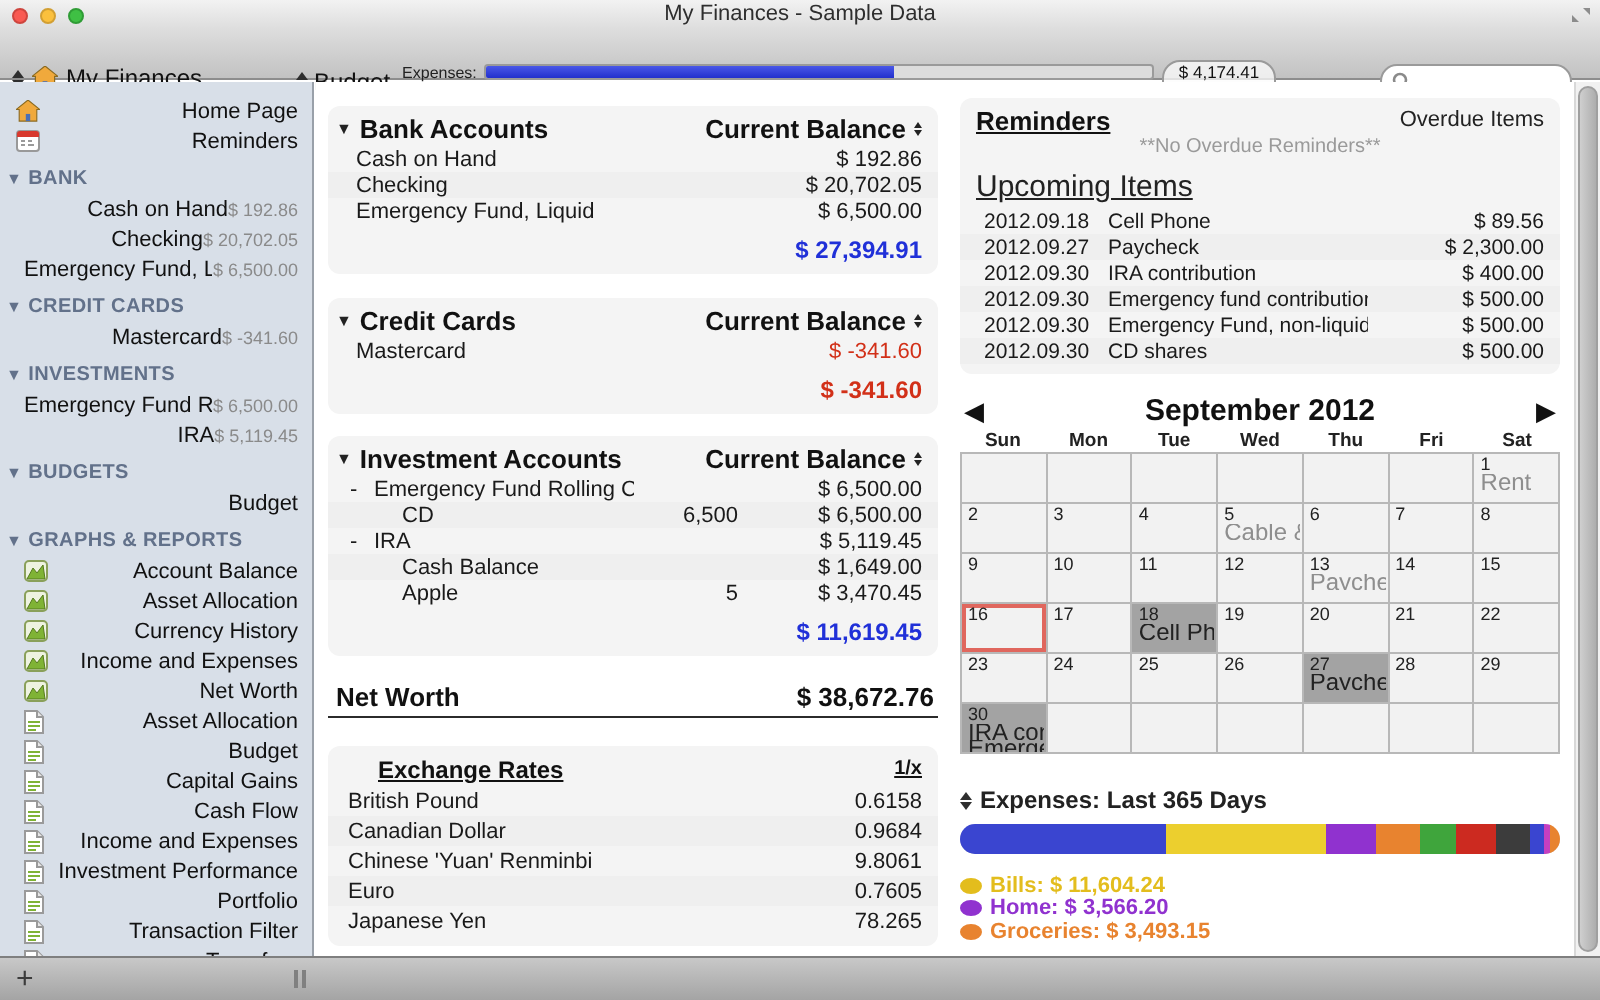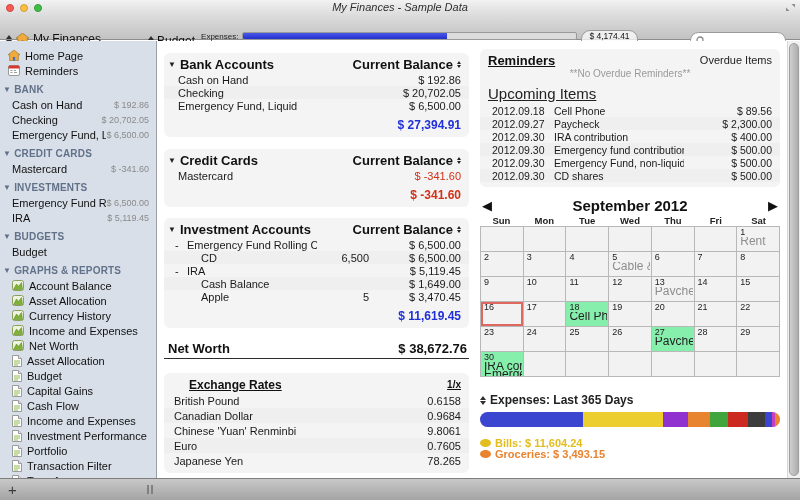--- a/index.html
+++ b/index.html
@@ -12,21 +12,21 @@
   .titlebar { position:absolute; top:0; left:0; right:0; height:14px;
               background:linear-gradient(#f2f2f2,#dedede); }
   .toolbar  { position:absolute; top:14px; left:0; right:0; height:26px;
               background:linear-gradient(#dedede,#c2c2c2); border-bottom:1px solid #8d8d8d; }
   .lights { position:absolute; left:6px; top:4px; display:flex; gap:6px; }
   .light { width:8px; height:8px; border-radius:50%; }
   .light.red { background:#f95a52; border:1px solid #ce453e; }
   .light.yellow { background:#fbc03d; border:1px solid #d29f33; }
   .light.green { background:#3fc044; border:1px solid #2f9c35; }
   .wintitle { position:absolute; top:1px; left:0; right:0; text-align:center;
-              font-size:11px; color:#2e2e2e;font-style:italic; }
+              font-size:11px; color:#2e2e2e; }
   .fsbtn { position:absolute; right:4px; top:3px; width:11px; height:9px; opacity:.75; }
 
   .lib-selector { position:absolute; left:6px; top:18px; display:flex; align-items:center; gap:4px;
                   font-size:12px; color:#111; cursor:default; }
   .updown { display:inline-flex; flex-direction:column; gap:1px; }
   .updown i { display:block; width:0; height:0; border-left:3px solid transparent; border-right:3px solid transparent; }
   .updown .up { border-bottom:4px solid #2e2e2e; }
   .updown .dn { border-top:4px solid #2e2e2e; }
 
   .budget-widget { position:absolute; left:148px; top:15px; height:23px; display:flex; align-items:center; }
@@ -43,21 +43,21 @@
                     padding:1px 7px; font-size:8.5px; line-height:9px; text-align:right; color:#111; }
   .searchbox { position:absolute; right:14px; top:18px; width:96px; height:17px; border:1px solid #9a9a9a;
                border-radius:9px; background:#fff; display:flex; align-items:center; padding-left:5px; }
   .searchbox input { border:none; outline:none; background:transparent; width:72px; font-size:10px; }
 
   
   .sidebar { position:absolute; top:41px; left:0; width:157px; bottom:22px;
              background:#d8dfe8; border-right:1px solid #99a0a9; overflow:hidden; font-size:11px; }
   .sb-item { display:flex; align-items:center; height:15px; padding:0 7px 0 8px; color:#111; }
   .sb-item .ic { flex:none; margin-right:5px; display:flex; }
-  .sb-label { flex:1; white-space:nowrap; overflow:hidden; }
+  .sb-label { flex:1; white-space:nowrap; overflow:hidden;text-align:right; }
   .sb-amount { flex:none; font-size:9px; color:#8a8a8a; }
   .sb-header { display:flex; align-items:center; height:15px; margin-top:4px; padding-left:3px;
                font-size:10px; font-weight:bold; color:#62718a; letter-spacing:.2px; }
   .sb-header .disc { font-size:8px; margin-right:3px; color:#62718a; }
   .sb-sub { padding-left:12px; }
   .sb-sub2 { padding-left:12px; }
 
   
   .bottombar { position:absolute; bottom:0; left:0; right:0; height:22px;
                background:linear-gradient(#c8c8c8,#a4a4a4); border-top:1px solid #7f7f7f; }
@@ -127,21 +127,21 @@
   .cal-nav { position:absolute; top:1px; font-size:13px; color:#111; line-height:15px; }
   .cal-prev { left:2px; } .cal-next { right:2px; }
   .cal-dow { display:grid; grid-template-columns:repeat(7,1fr); height:11px; font-size:9.5px; font-weight:bold;
              color:#222; text-align:center; }
   .cal-grid { display:grid; grid-template-columns:repeat(7,1fr); grid-auto-rows:25px;
               border-top:1px solid #b8b8b8; border-left:1px solid #b8b8b8; }
   .cal-cell { border-right:1px solid #b8b8b8; border-bottom:1px solid #b8b8b8; background:#f2f2f2;
               padding:1px 1px 0 3px; overflow:hidden; }
   .cal-cell .dnum { font-size:9px; color:#222; line-height:9px; }
   .cal-cell .ev { font-size:12px; line-height:8px; color:#8e8e8e; white-space:nowrap; overflow:hidden; }
-  .cal-cell.hl { background:#86efac; }
+  .cal-cell.hl { background:#a3a3a3; }
   .cal-cell.hl .ev { color:#222; }
   .cal-cell.today { box-shadow:inset 0 0 0 2px #e0675e; }
 
   
   .exp { margin-top:16px; }
   .exp-head { display:flex; align-items:center; gap:4px; height:14px; font-size:12px; font-weight:bold; color:#222; }
   .exp-bar { margin-top:5px; display:flex; height:15px; border-radius:8px; overflow:hidden;
              box-shadow:inset 0 4px 4px rgba(255,255,255,.45), inset 0 -4px 5px rgba(0,0,0,.25); }
   .exp-bar i { display:block; height:100%; }
   .exp-legend { margin-top:10px; }
@@ -777,20 +777,24 @@
           <i style="width: 2.3%; background-color: rgb(58, 69, 208);"></i>
           <i style="width: 1%; background-color: rgb(197, 63, 192);"></i>
           <i style="width: 1.7%; background-color: rgb(232, 131, 47);"></i>
         </div>
         <div class="exp-legend">
           <div class="leg-row">
             <span class="leg-dot" style="background-color: rgb(227, 189, 29);"></span>
             <span class="txt" style="color: rgb(227, 189, 29);"><span>Bills:</span> <span>$ 11,604.24</span></span>
           </div>
           <div class="leg-row">
+            <span class="leg-dot" style="background-color: rgb(144, 50, 207);"></span>
+            <span class="txt" style="color: rgb(144, 50, 207);"><span>Home:</span> <span>$ 3,566.20</span></span>
+          </div>
+          <div class="leg-row">
             <span class="leg-dot" style="background-color: rgb(232, 131, 47);"></span>
             <span class="txt" style="color: rgb(232, 131, 47);"><span>Groceries:</span> <span>$ 3,493.15</span></span>
           </div>
 
         </div>
       </div>
     </div>
 
     <div class="vscroll">
       <div class="vthumb"></div>

